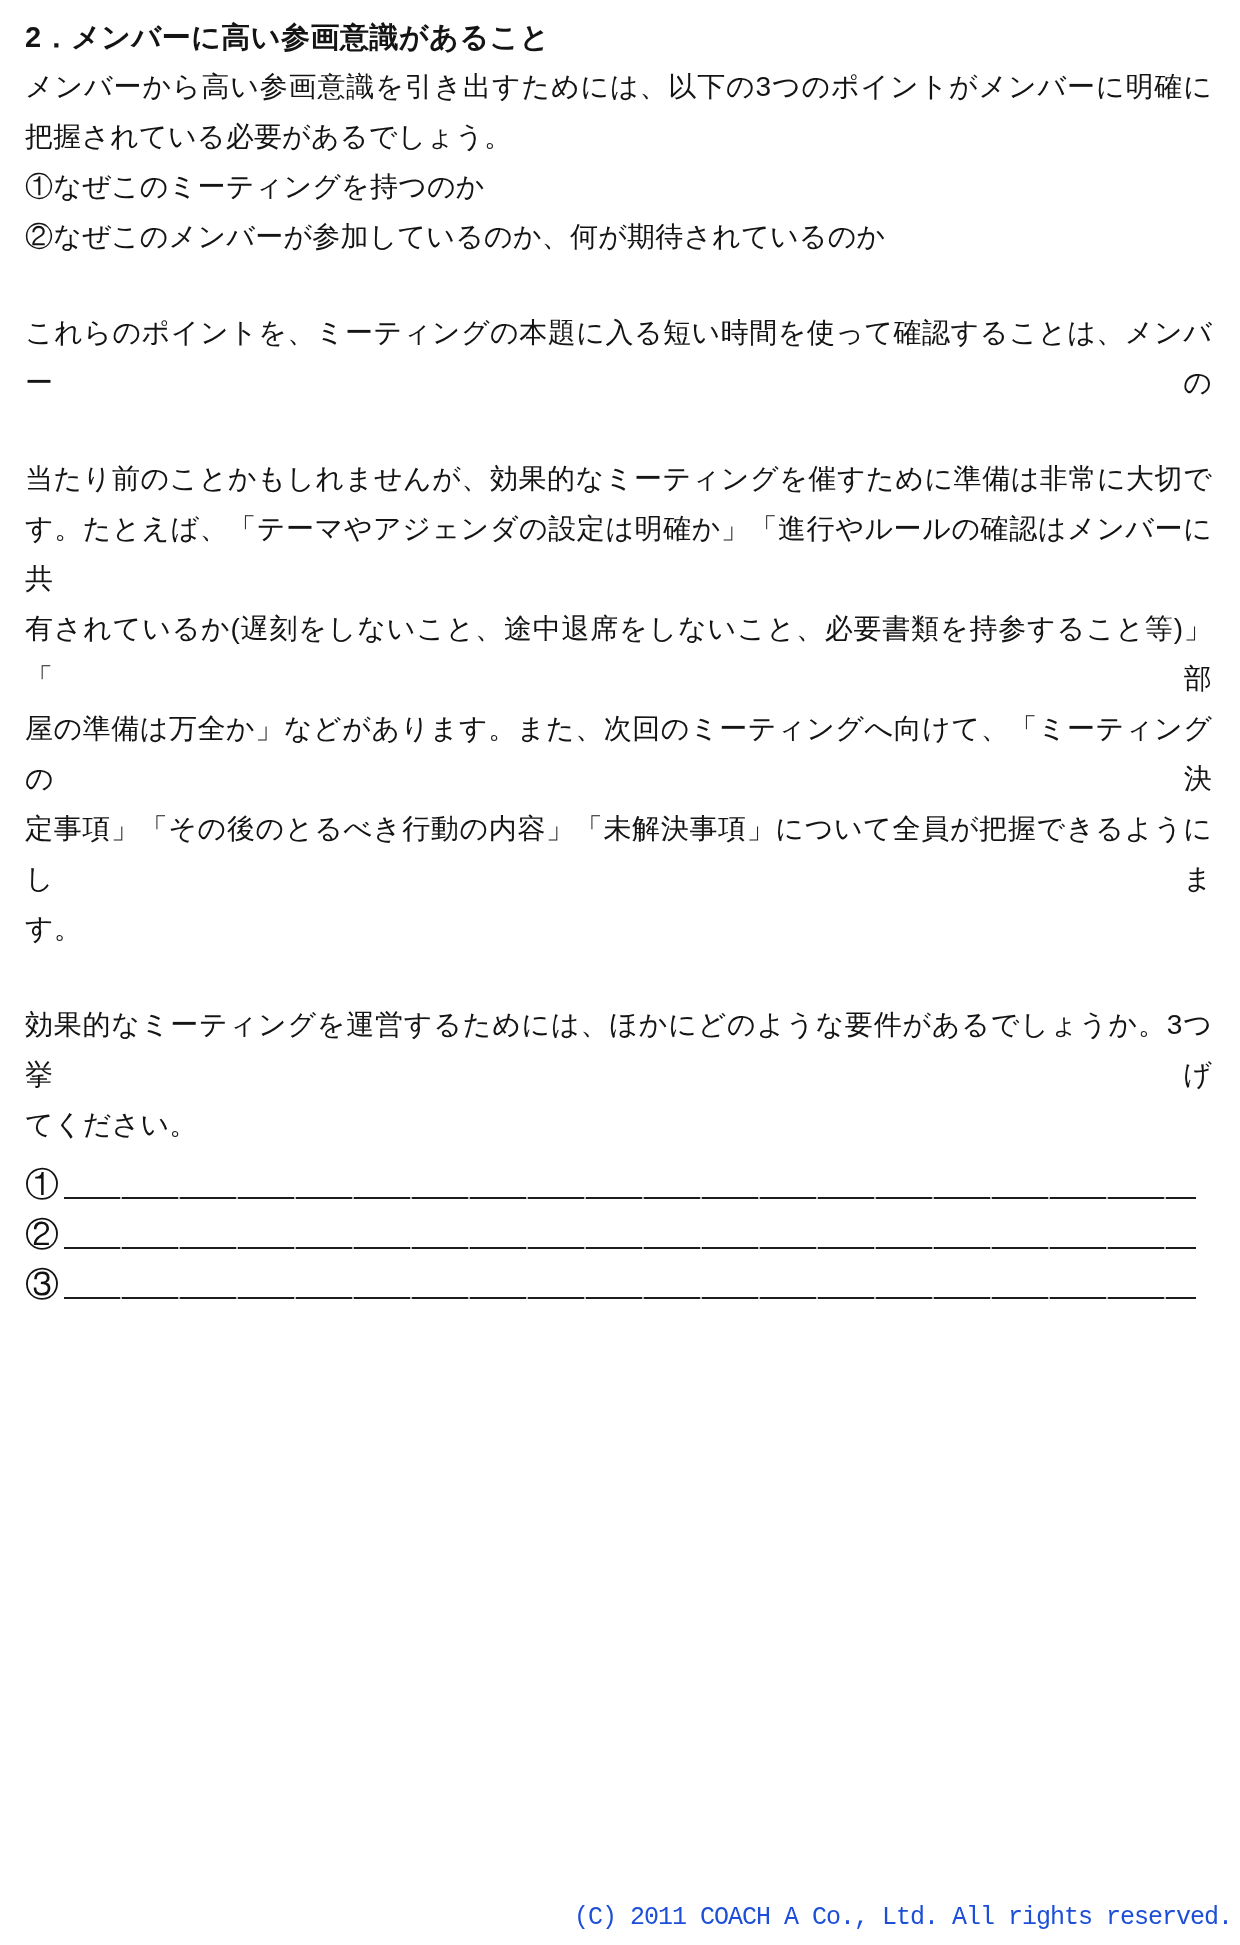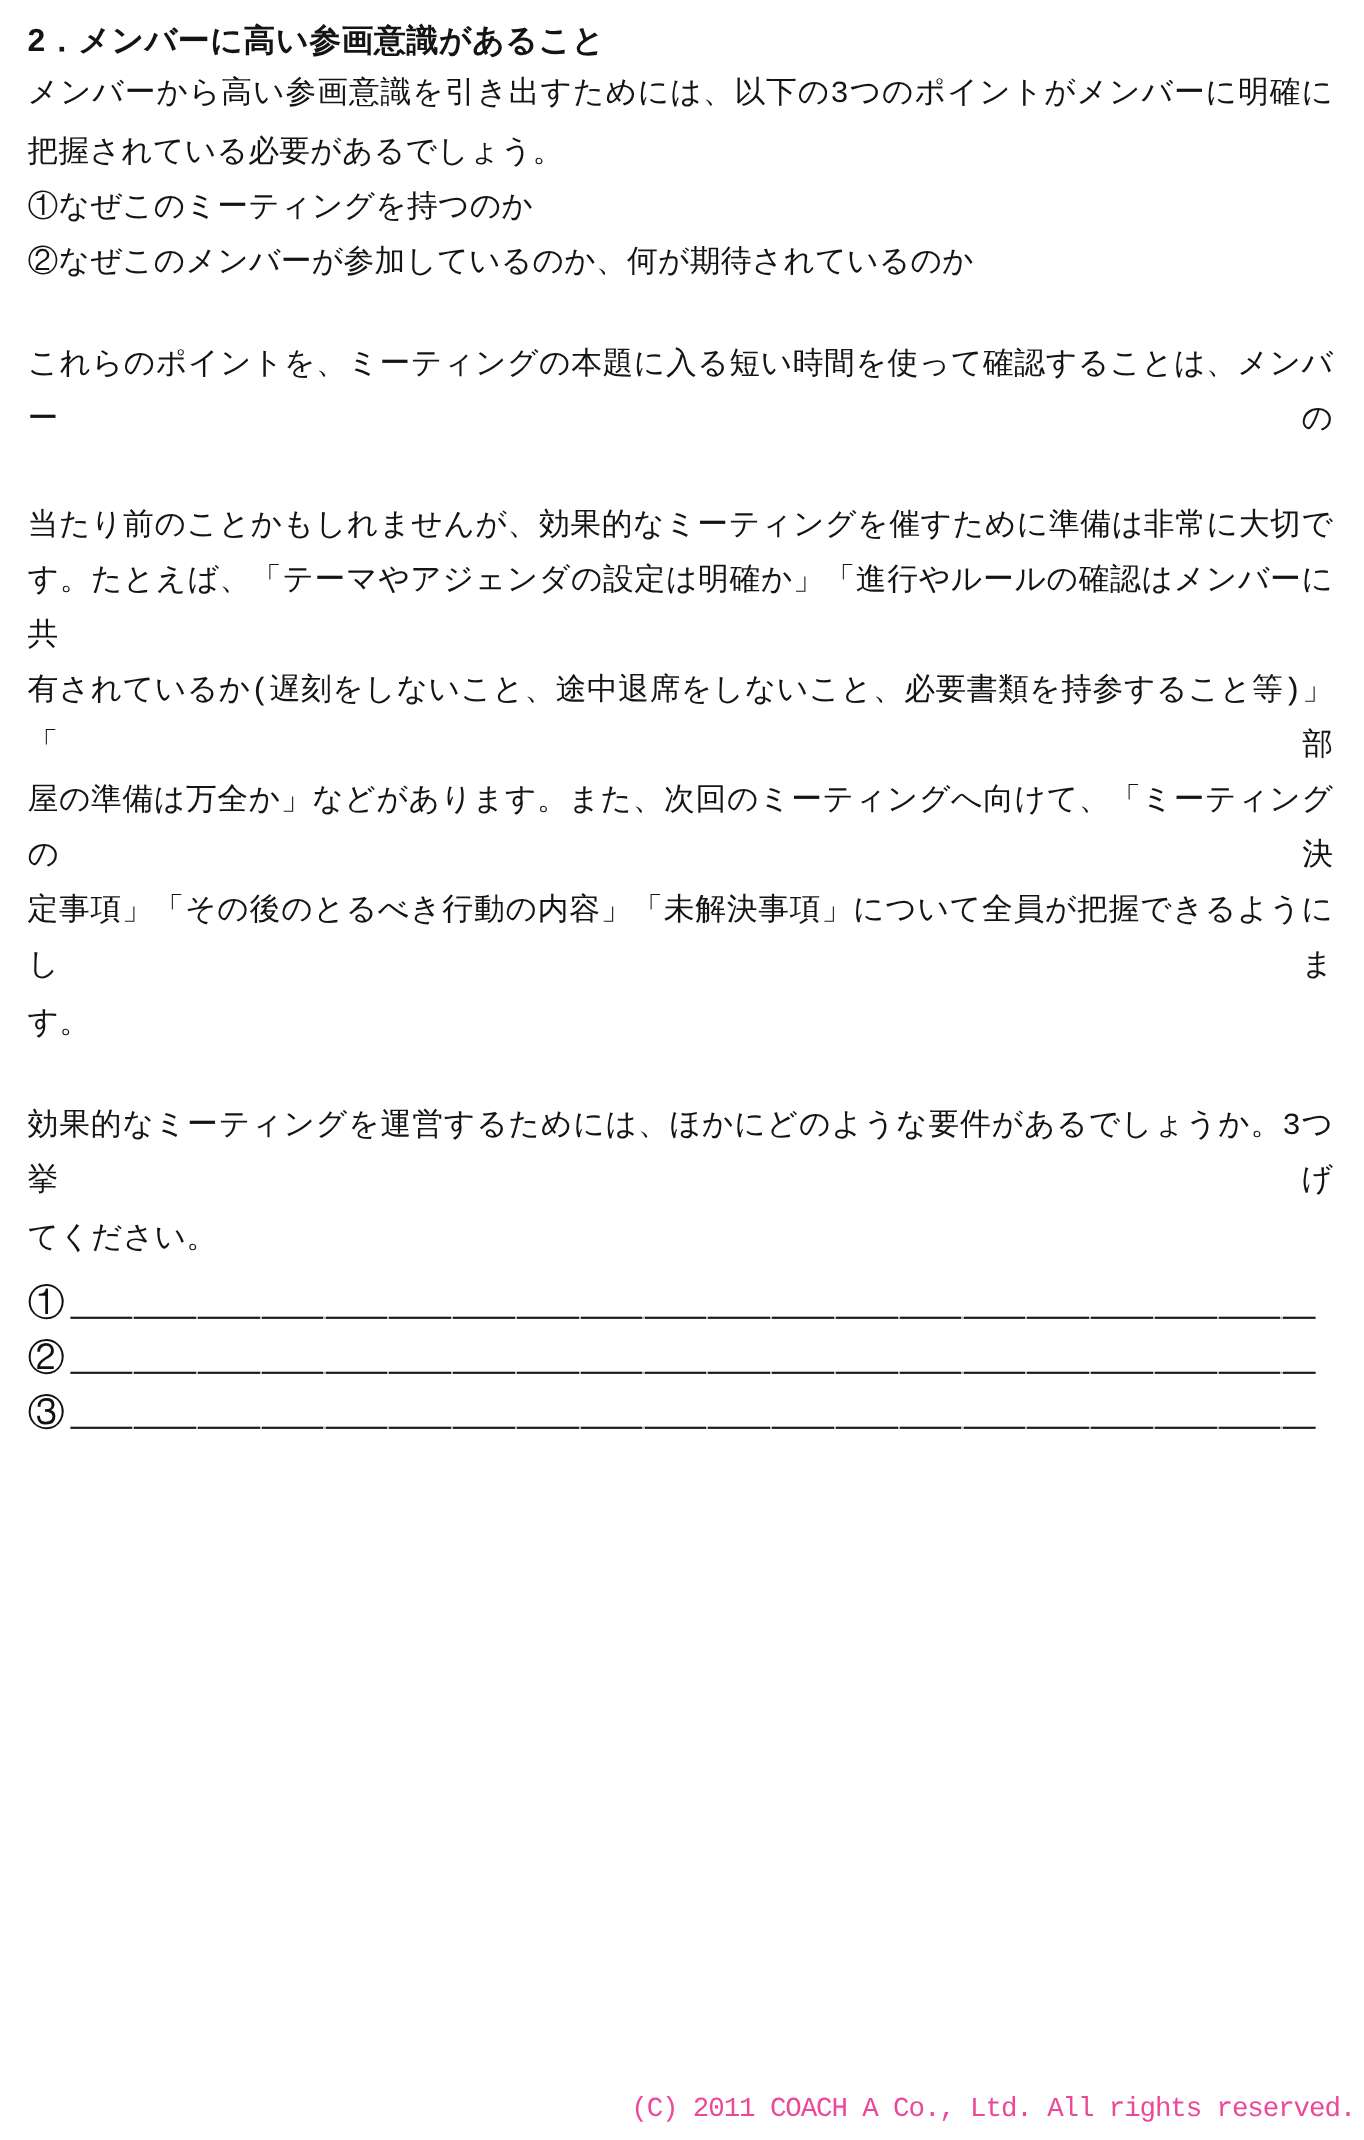--- a/index.html
+++ b/index.html
@@ -28,21 +28,20 @@
   }
   .line {
     white-space: nowrap;
     letter-spacing: 0.2px;
   }
   
   .just {
     white-space: normal;
     text-align: justify;
     text-align-last: justify;
-    font-family: Liberation Mono, monospace;
   }
   .spacer {
     height: 46px;
   }
   .answers {
     margin-top: 8px;
   }
   .answer-row {
     display: flex;
     align-items: flex-end;
@@ -60,21 +59,21 @@
     margin: 0 16px 9px 5px;
     background: repeating-linear-gradient(to right, #1c1c1c 0 56px, #b5b5b5 56px 58px);
   }
   .footer {
     position: absolute;
     right: 8px;
     bottom: 12px;
     font-family: "Liberation Mono", monospace;
     font-size: 25px;
     line-height: 30px;
-    color: #ec4899;
+    color: #1d4ed8;
     letter-spacing: -1px;
     white-space: nowrap;
   }
 </style>
 </head>
 <body>
 
 <div class="page">
 
   <div class="heading">2．メンバーに高い参画意識があること</div>

